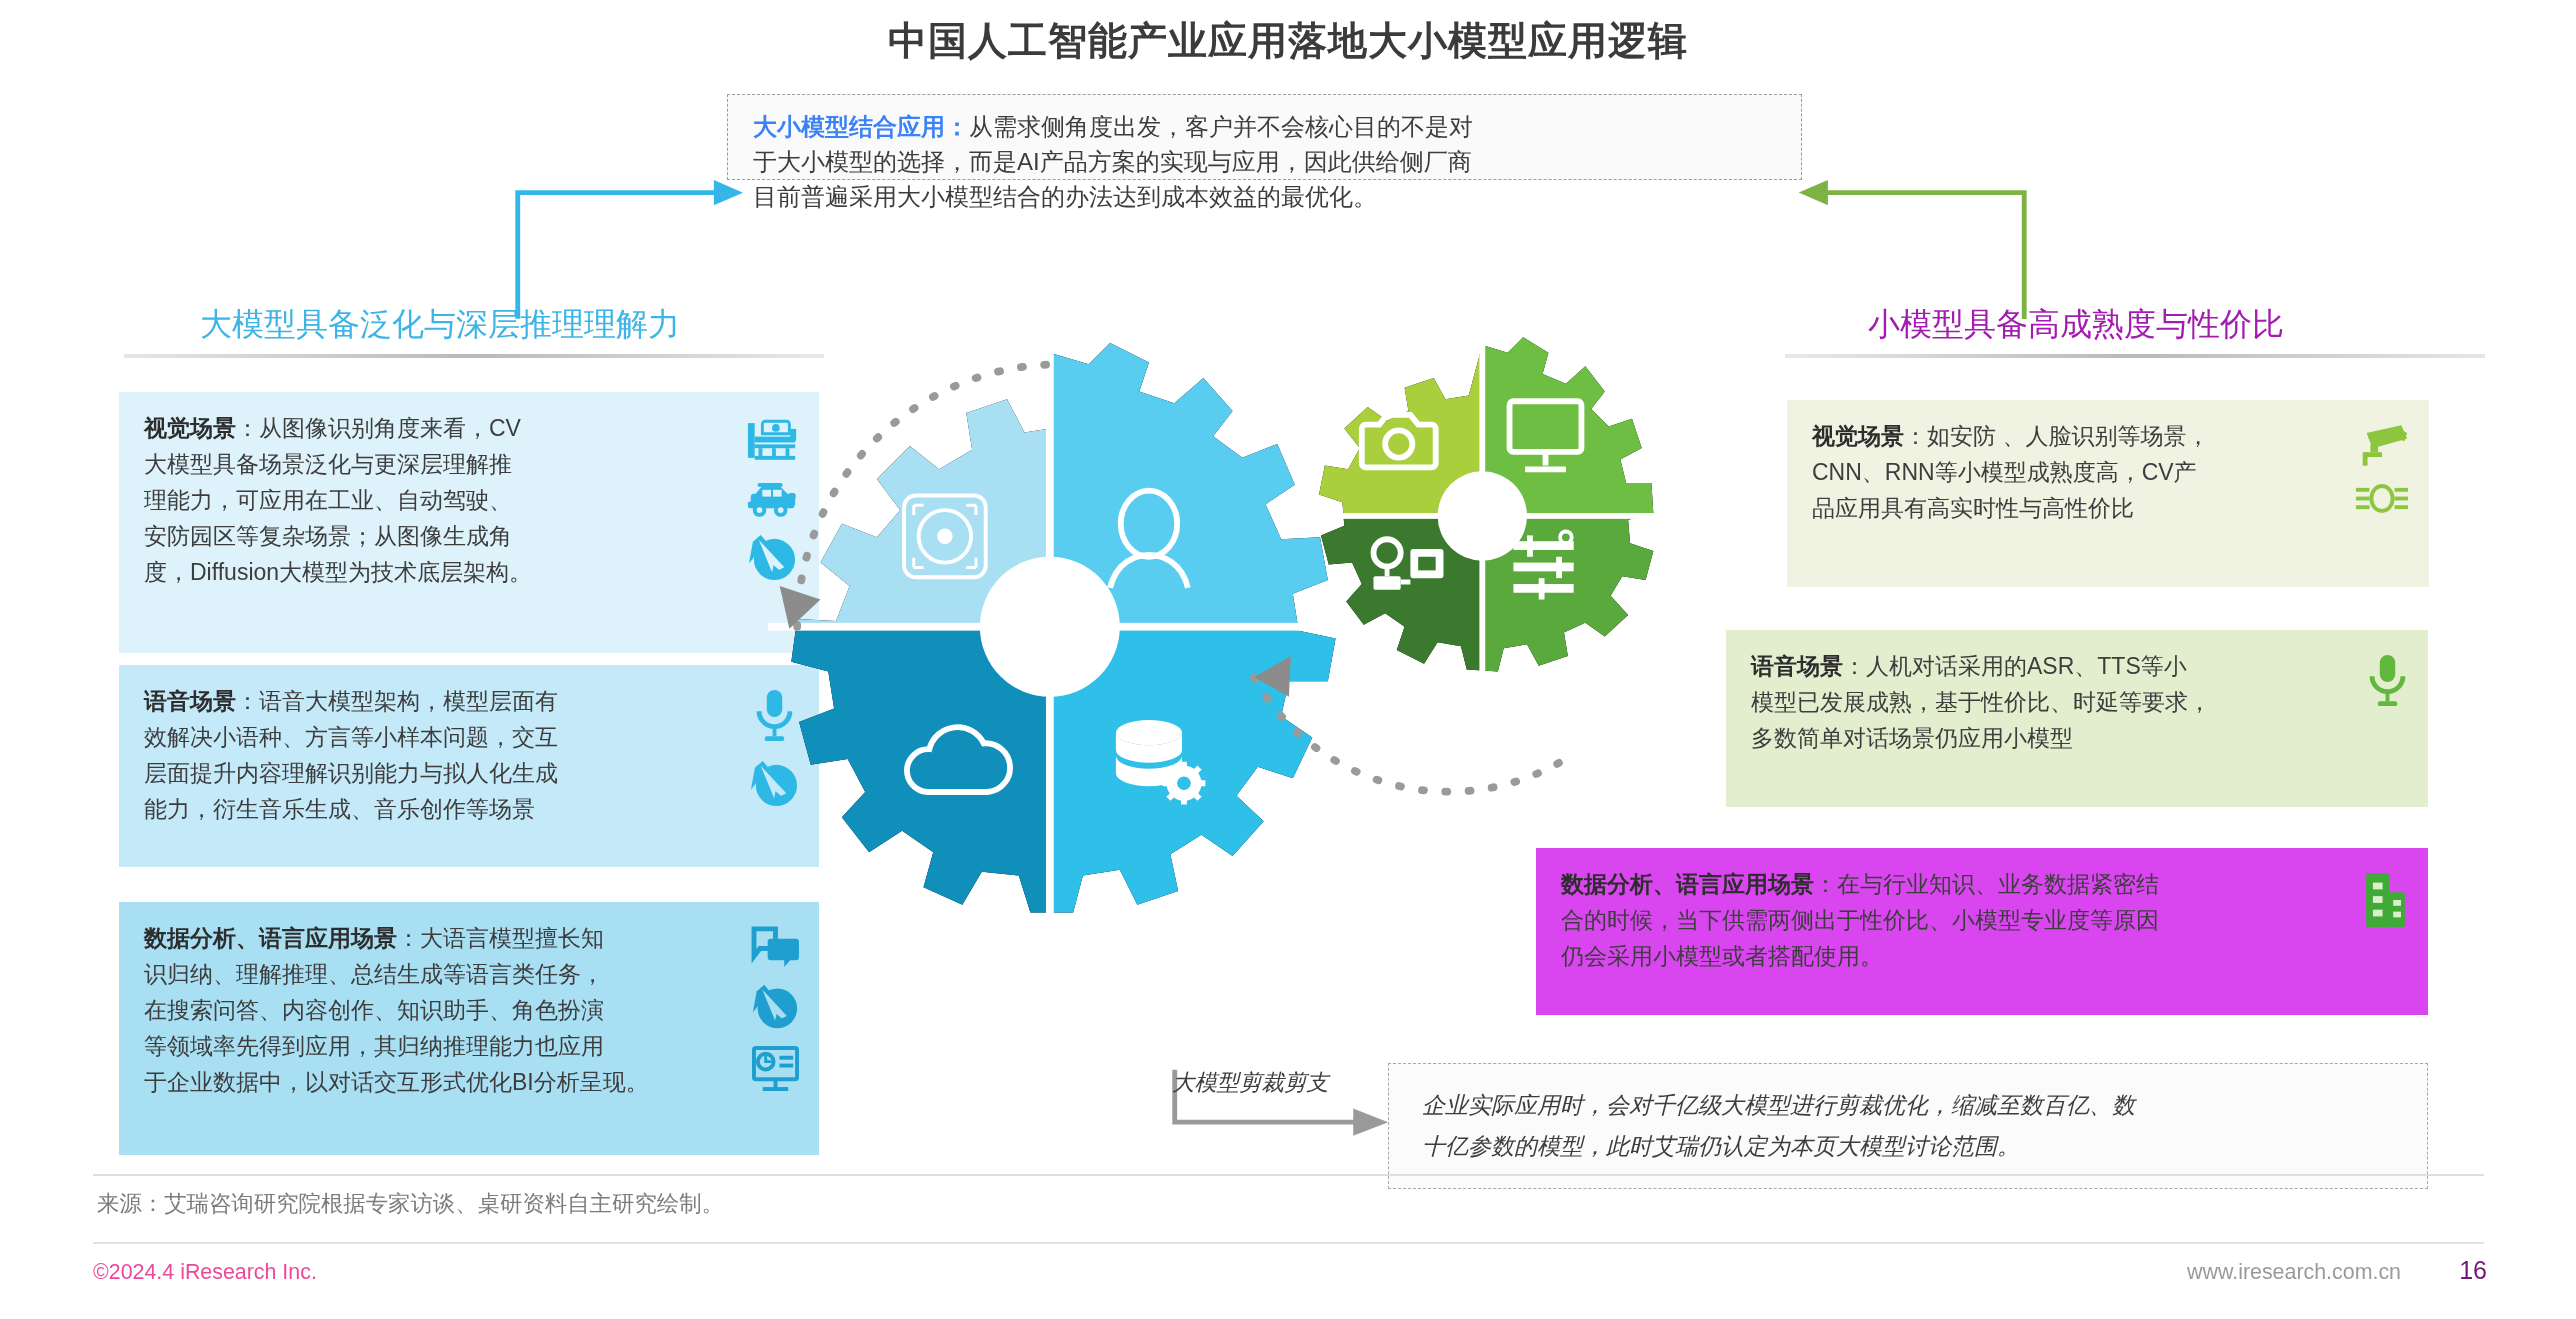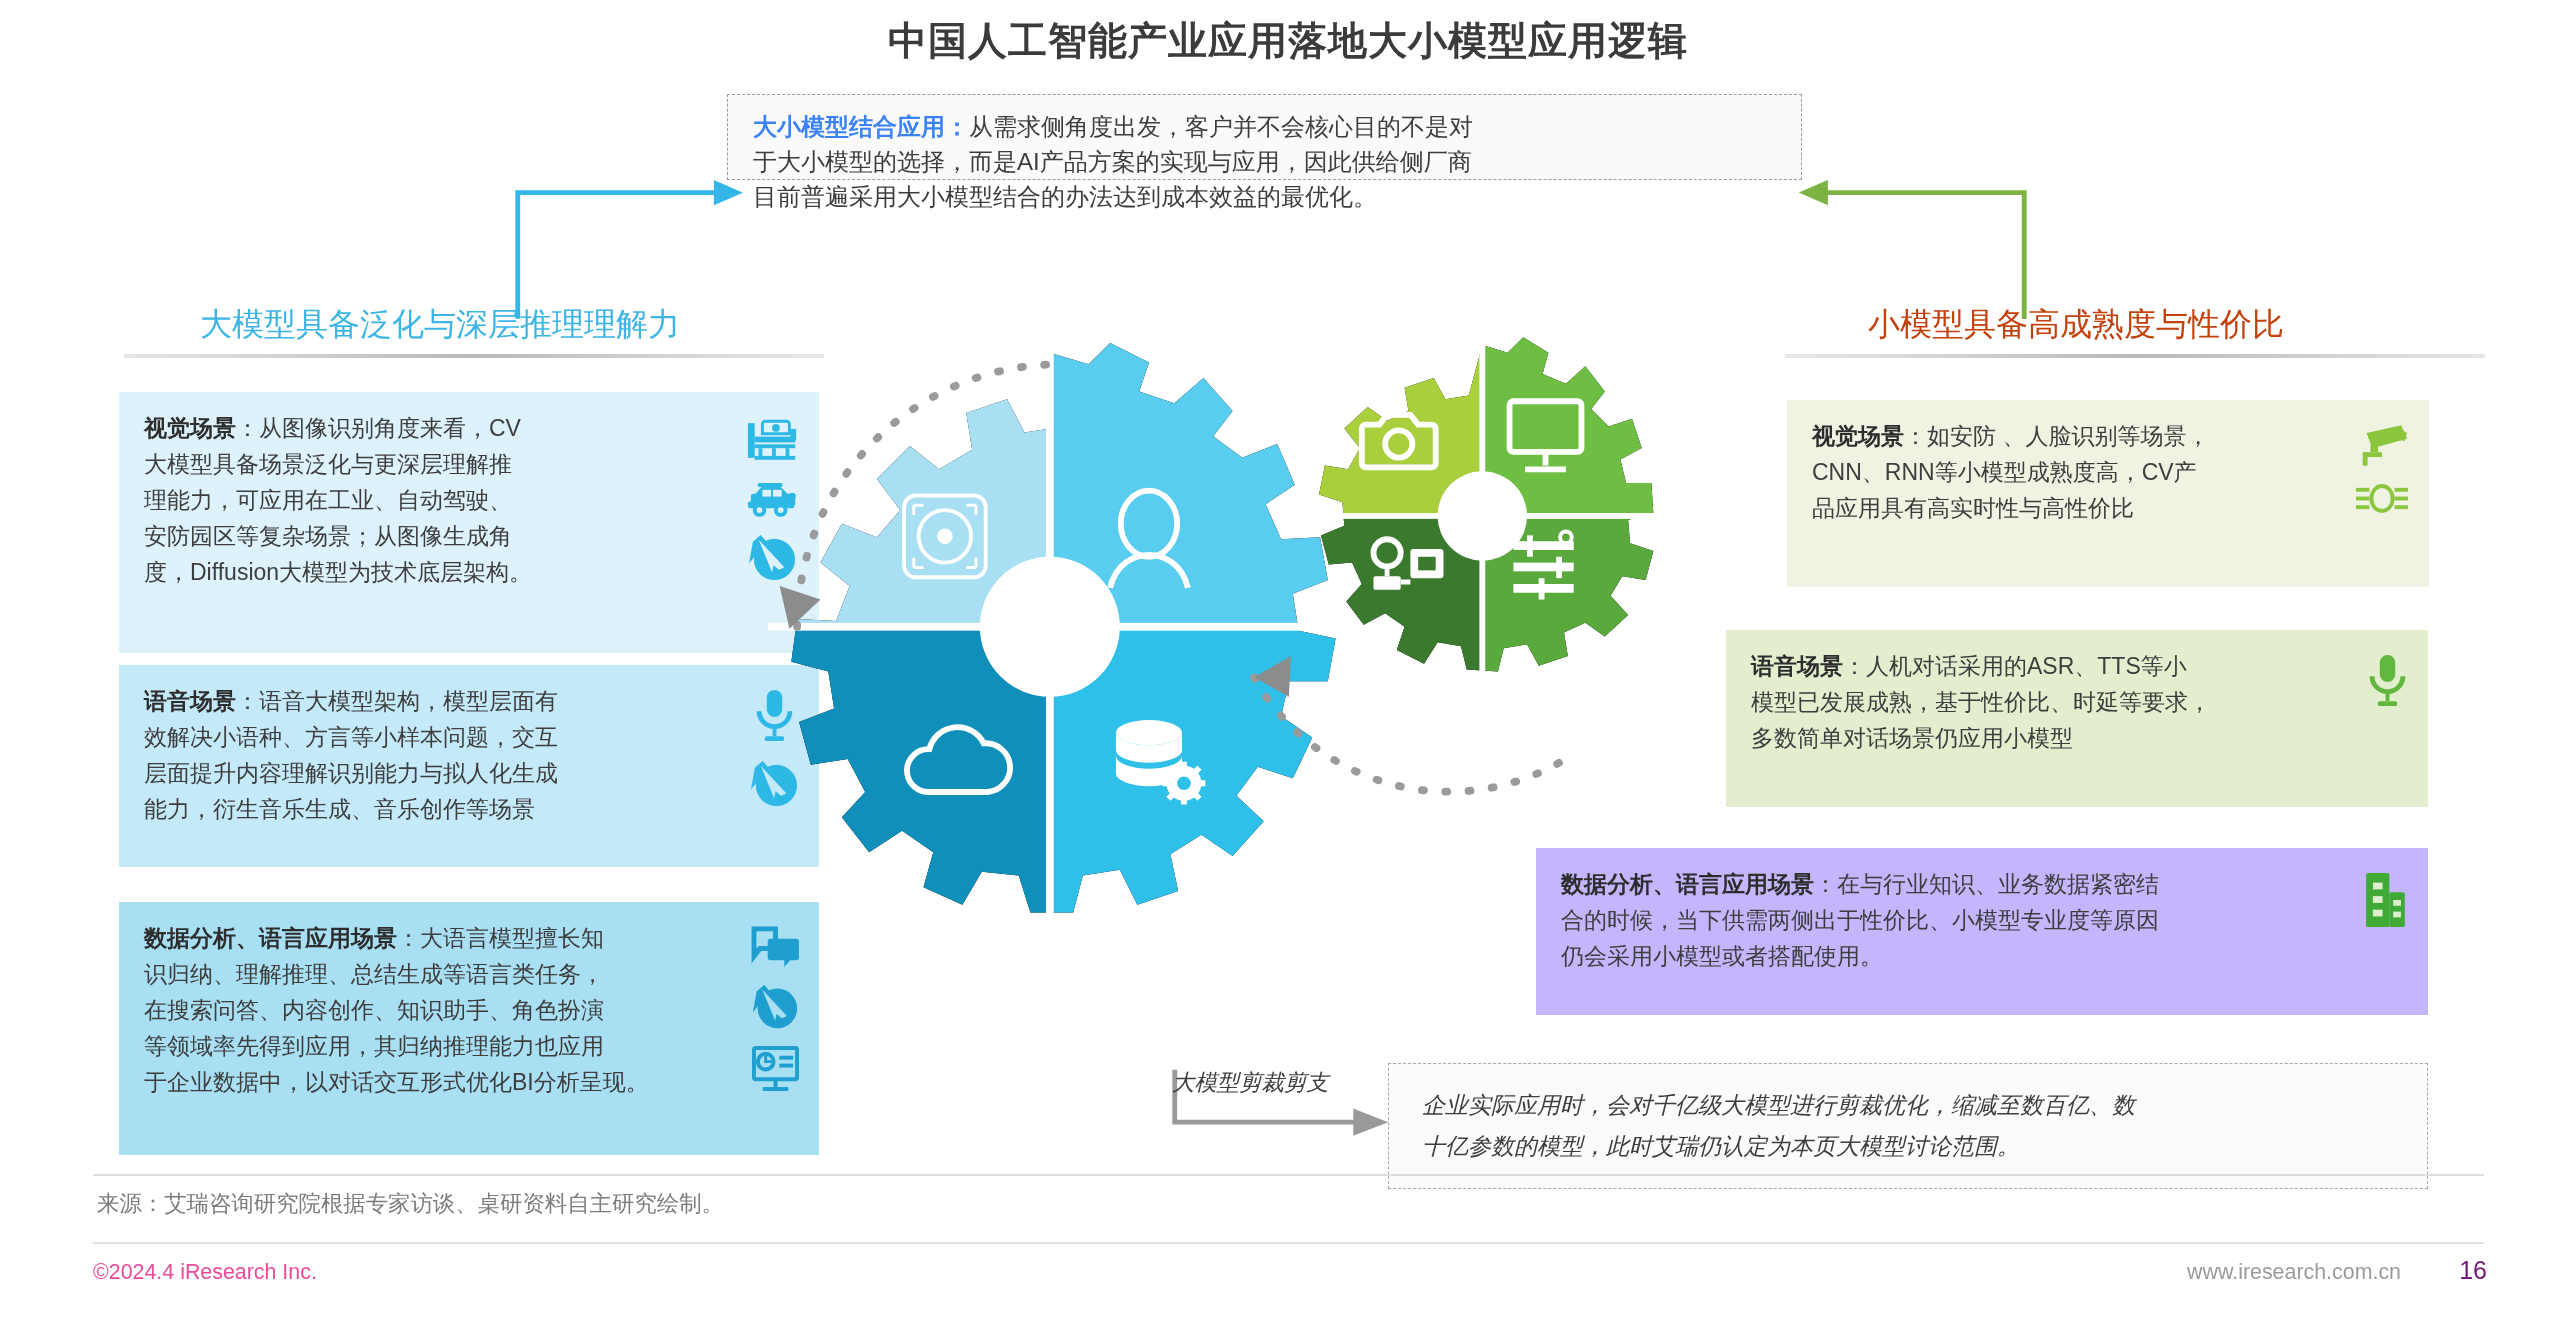--- a/index.html
+++ b/index.html
@@ -33,21 +33,21 @@
 
   
   .arrow-left-conn { position: absolute; left: 510px; top: 175px; width: 233px; height: 146px; }
   .arrow-right-conn { position: absolute; left: 1789px; top: 175px; width: 243px; height: 146px; }
 
   
   .sec-head {
     position: absolute; font-size: 32px; font-weight: normal; white-space: nowrap;
   }
   .sec-head.left  { left: 200px;  top: 303px; color: #3cb4e5; }
-  .sec-head.right { left: 1868px; top: 303px; color: #c2410c; }
+  .sec-head.right { left: 1868px; top: 303px; color: #a21caf; }
   .sec-rule {
     position: absolute; height: 3.9px;
   }
   .sec-rule.left  { left: 124px;  top: 354px; width: 700px; background: linear-gradient(to right,#e6e6e6,#b9b9b9,#e9e9e9); }
   .sec-rule.right { left: 1785px; top: 354px; width: 700px; background: linear-gradient(to right,#e9e9e9,#b9b9b9,#e6e6e6); }
 
   
   .card {
     position: absolute;
     padding: 17.5px 19.4px 15.6px 25px;
@@ -59,21 +59,21 @@
   .card .iconcol {
     flex: 0 0 auto; display: flex; flex-direction: column; gap: 13.6px;
     align-items: center; justify-content: center; padding-top: 5.8px;
   }
 
   .card.blue  { background: #ddf2fb; }
   .card.blue2 { background: #c4e9f8; }
   .card.blue3 { background: #a9dff3; }
   .card.green1 { background: #f0f3e2; }
   .card.green2 { background: #e3eecf; }
-  .card.green3 { background: #c4b5fd; }
+  .card.green3 { background: #d946ef; }
 
   #card-l1 { left: 119px;  top: 392px;  width: 700px; height: 261px; }
   #card-l2 { left: 119px;  top: 665px;  width: 700px; height: 202px; }
   #card-l3 { left: 119px;  top: 902px;  width: 700px; height: 253px; }
   #card-r1 { left: 1787px; top: 400px;  width: 642px; height: 187px; }
   #card-r2 { left: 1726px; top: 630px;  width: 702px; height: 177px; }
   #card-r3 { left: 1536px; top: 848px;  width: 892px; height: 167px; }
 
   
   .note-box {

